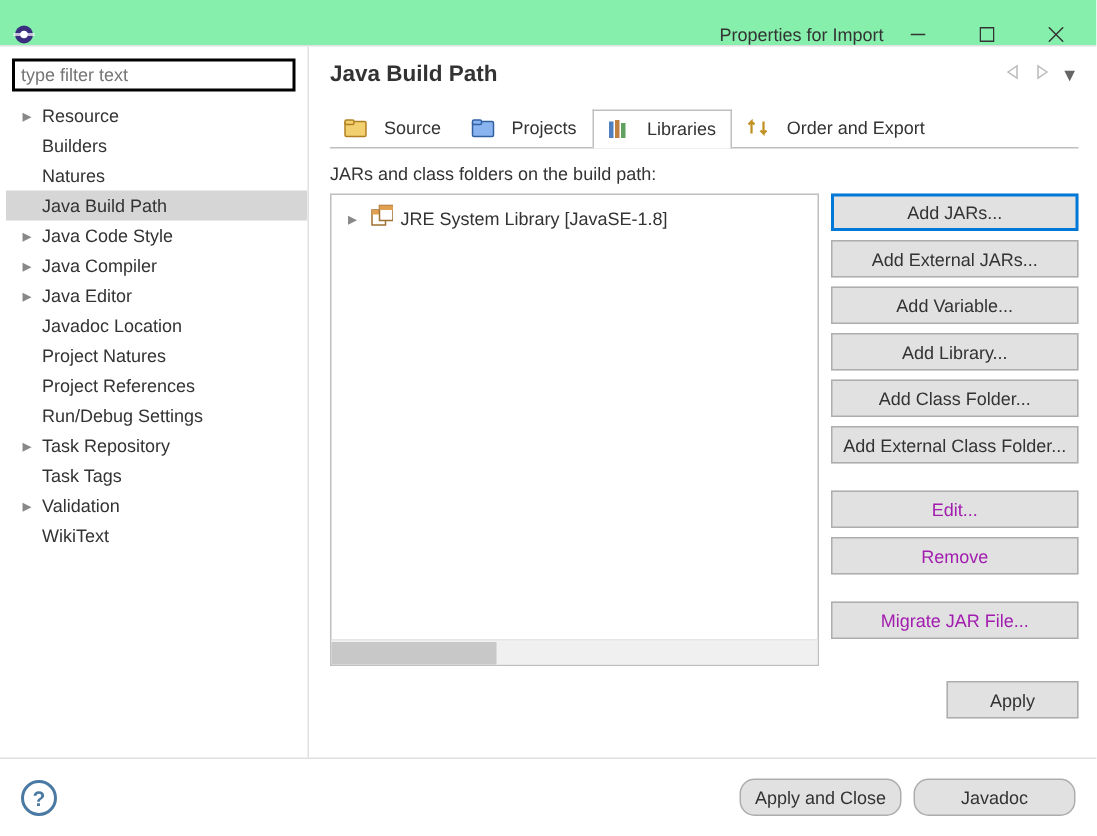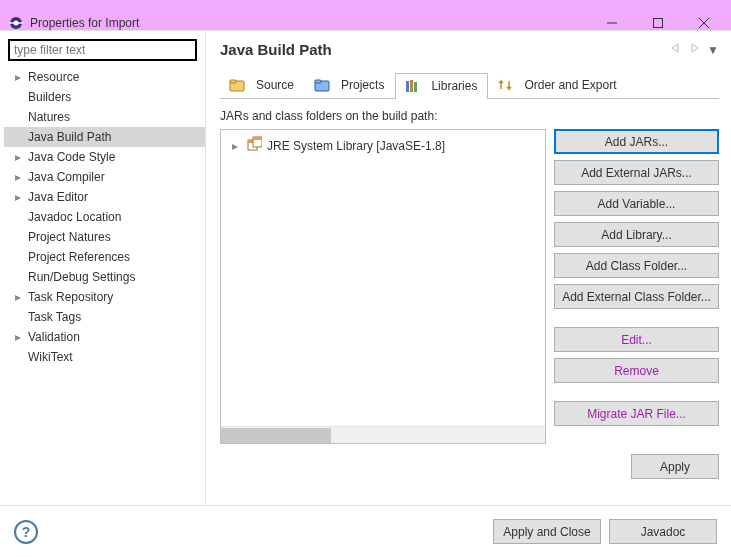--- a/index.html
+++ b/index.html
@@ -1,17 +1,17 @@
 <!DOCTYPE html>
 <html><head>
 <meta charset="utf-8">
 <style>
 * { box-sizing: border-box; font-family: "Segoe UI", Tahoma, sans-serif; font-size: 12px; }
 body { margin: 0; background: #fff; color: #333; width: 731px; height: 557px; overflow: hidden; display: flex; flex-direction: column; }
-.titlebar { height: 30px; display: flex; align-items: center; padding: 16px 4px 0 8px; background: #f0abfc; }
+.titlebar { height: 30px; display: flex; align-items: center; padding: 16px 4px 0 8px; background: #86efac; text-align: right; }
 .titlebar .icon { width: 16px; height: 16px; margin-right: 6px; }
 .titlebar .title { flex: 1; font-size: 12px; }
 .winbtn { width: 46px; height: 30px; display: flex; align-items: center; justify-content: center; }
 .body { flex: 1; display: flex; border-top: 1px solid #e0e0e0; }
 .sidebar { width: 205px; padding: 8px 0 8px 4px; display: flex; flex-direction: column; }
 .filter { margin: 0 8px 6px 4px; border: 2px solid #000000; height: 22px; padding: 2px 4px; color: #888; background: #fff; }
 .tree { flex: 1; overflow: auto; }
 .tree-item { display: flex; align-items: center; height: 20px; padding-left: 8px; cursor: default; }
 .tree-item .chev { width: 12px; display: inline-flex; justify-content: center; color: #888; }
 .tree-item .label { padding-left: 4px; }
@@ -34,21 +34,21 @@
 .scroll-h { height: 17px; border-top: 1px solid #e5e5e5; background: #f0f0f0; position: relative; }
 .scroll-thumb { position: absolute; left: 0; top: 1px; height: 15px; width: 110px; background: #c8c8c8; }
 .btncol { width: 165px; display: flex; flex-direction: column; gap: 6px; }
 .btn { height: 25px; background: #e1e1e1; border: 1px solid #adadad; display: flex; align-items: center; justify-content: center; cursor: default; }
 .btn.primary { border: 2px solid #0078d7; }
 .btn.disabled { color: #a21caf; }
 .apply-row { display: flex; justify-content: flex-end; margin-top: 10px; }
 .footer { height: 52px; border-top: 1px solid #e0e0e0; display: flex; align-items: center; padding: 0 14px; gap: 8px; }
 .help { width: 24px; height: 24px; border: 2px solid #4a7aa3; border-radius: 50%; display: flex; align-items: center; justify-content: center; color: #4a7aa3; font-weight: bold; font-size: 14px; }
 .footer-spacer { flex: 1; }
-.footer .btn { width: 108px; }
+.footer .btn { width: 108px; border-radius: 10px; }
 </style>
 </head>
 <body>
 
 <div class="titlebar">
   <span class="icon">
     <svg viewBox="0 0 16 16">
         <circle cx="8" cy="8" r="6" fill="#3b2e7e"></circle>
         <circle cx="8" cy="8" r="2.5" fill="#fff"></circle>
         <rect x="1" y="7" width="14" height="2" fill="#fff" opacity="0.7"></rect>

